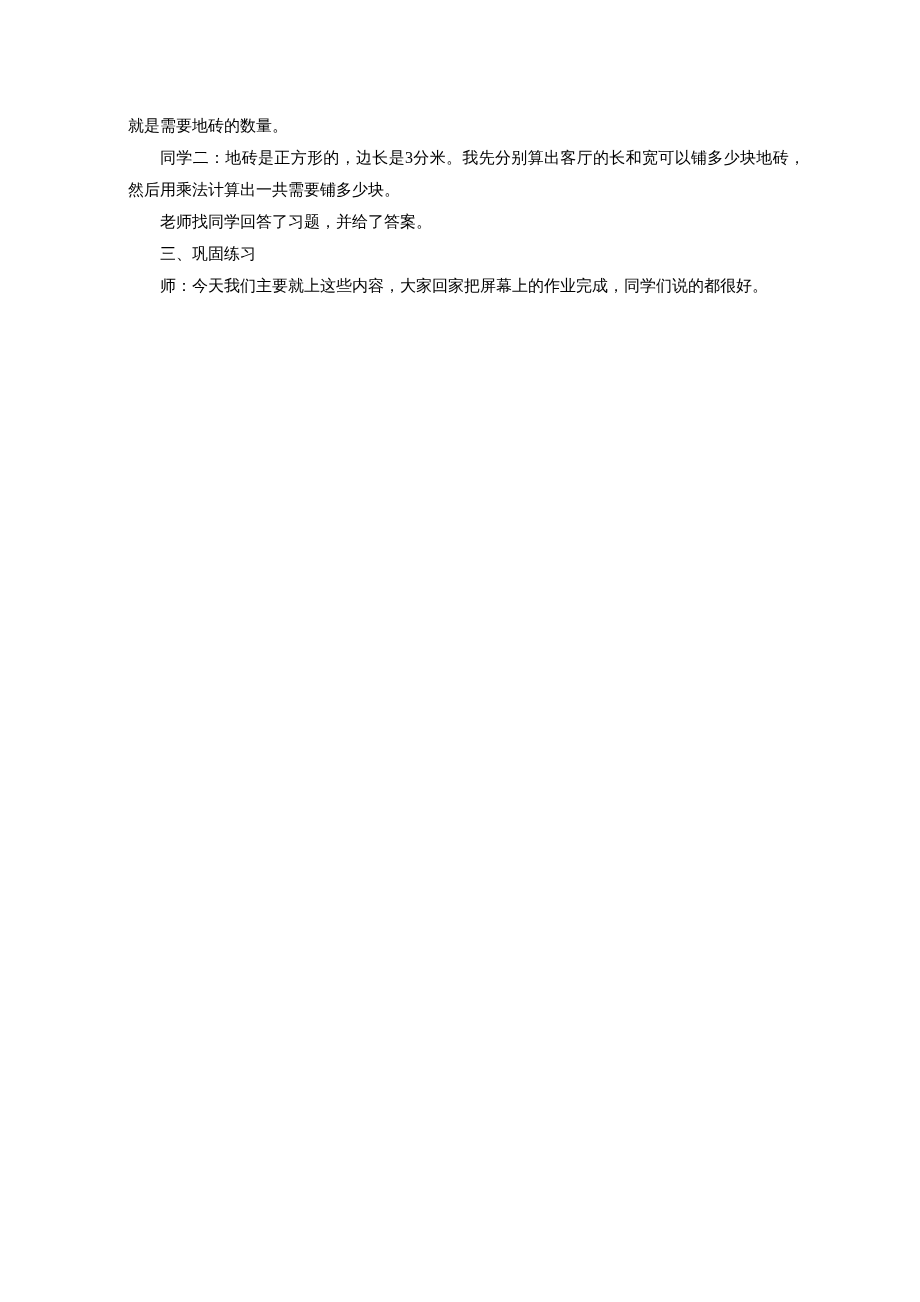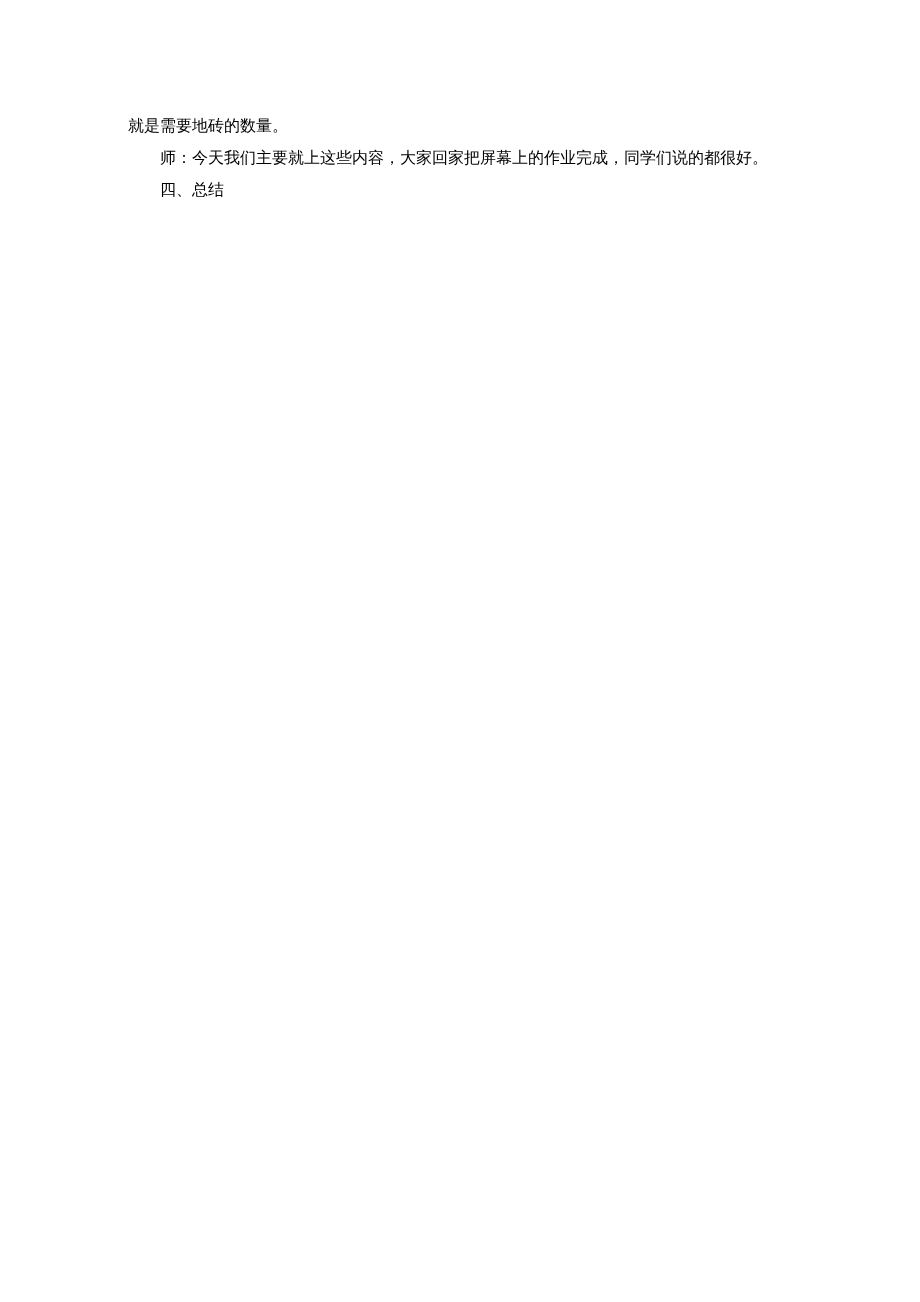--- a/index.html
+++ b/index.html
@@ -25,15 +25,17 @@
     }
     .indent {
       text-indent: 2em;
     }
   </style>
 </head>
 <body>
 
 <div>
   <p class="paragraph no-indent">就是需要地砖的数量。</p>
+  <p class="paragraph indent">同学二：地砖是正方形的，边长是3分米。我先分别算出客厅的长和宽可以铺多少块地砖，然后用乘法计算出一共需要铺多少块。</p>
+  <p class="paragraph indent">老师找同学回答了习题，并给了答案。</p>
+  <p class="paragraph indent">三、巩固练习</p>
   <p class="paragraph indent">师：今天我们主要就上这些内容，大家回家把屏幕上的作业完成，同学们说的都很好。</p>
-  <p class="paragraph indent">四、总结</p>
 </div>
 
 </body></html>

